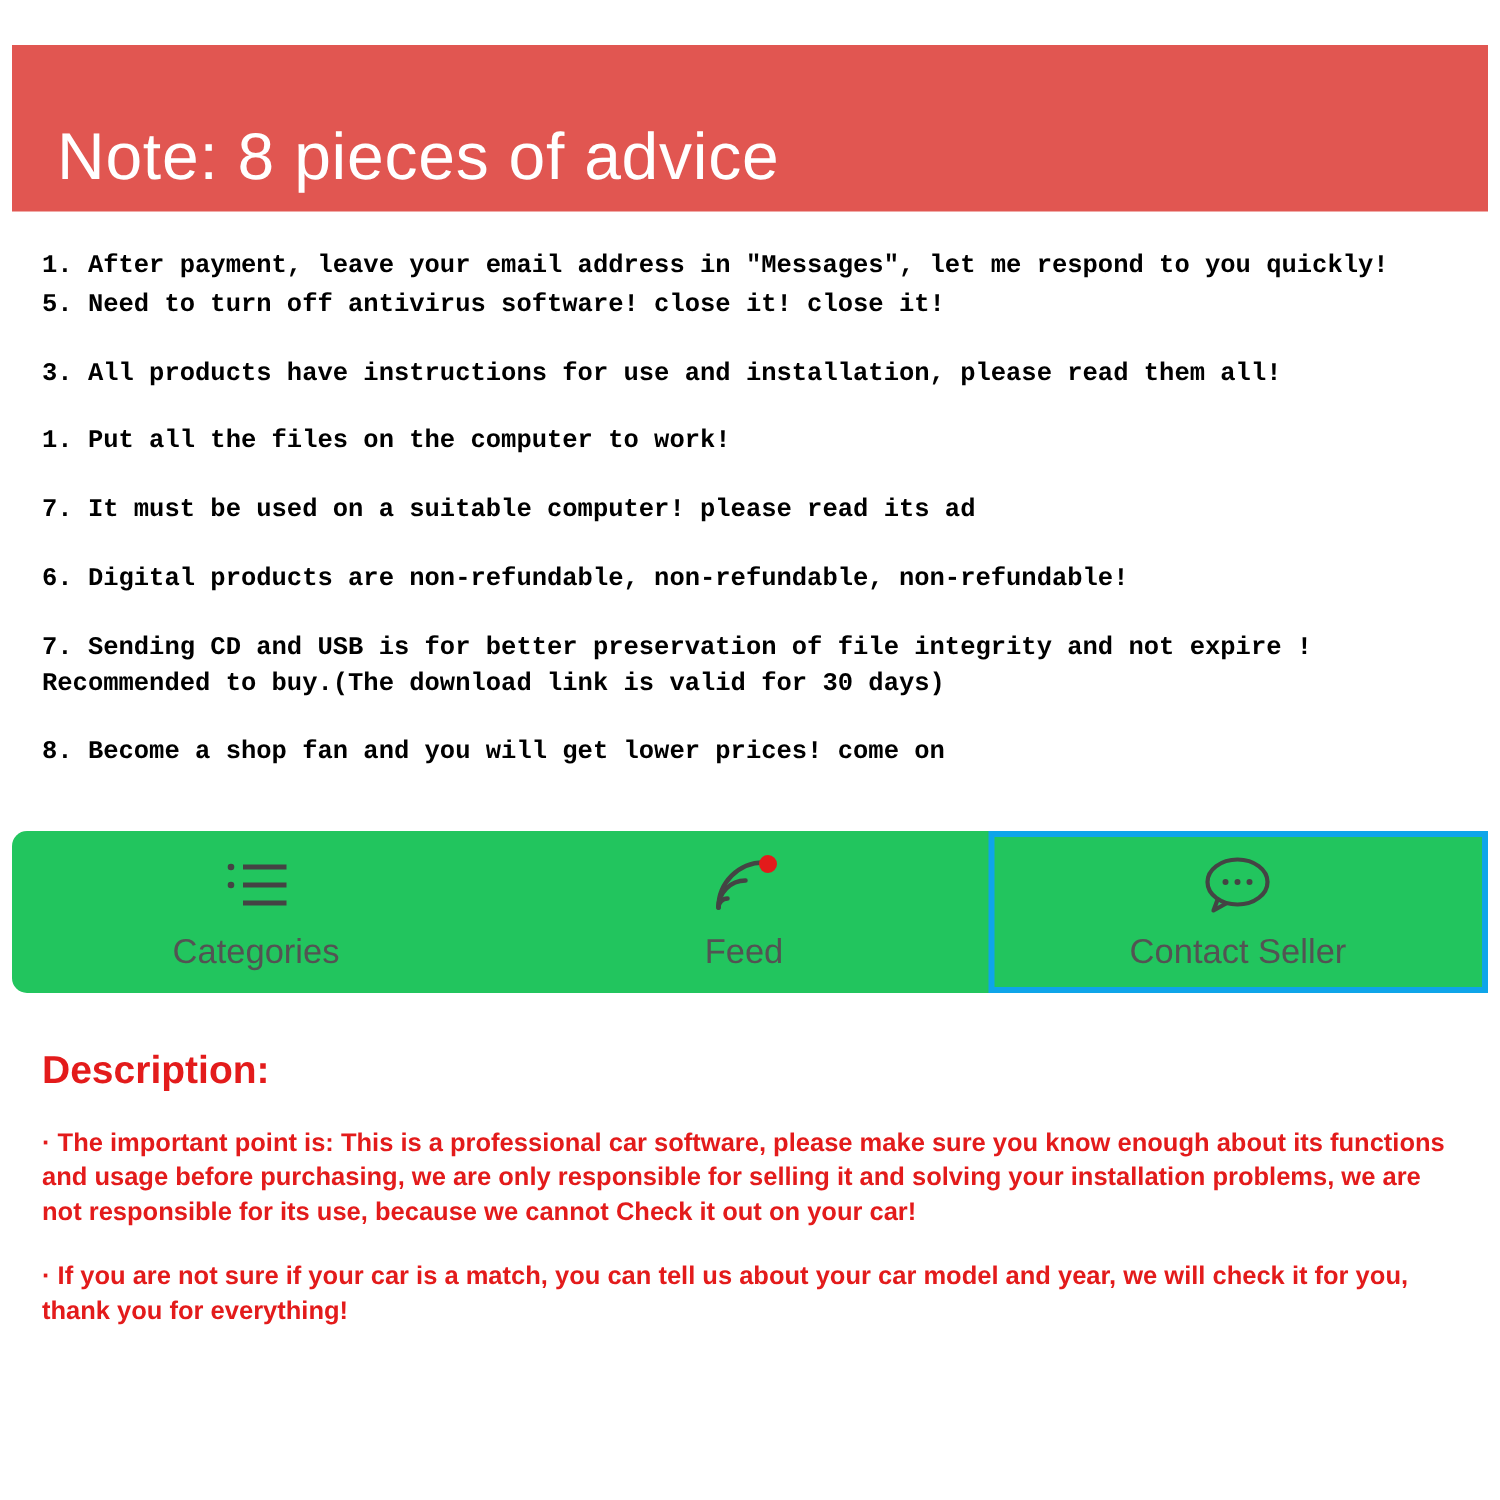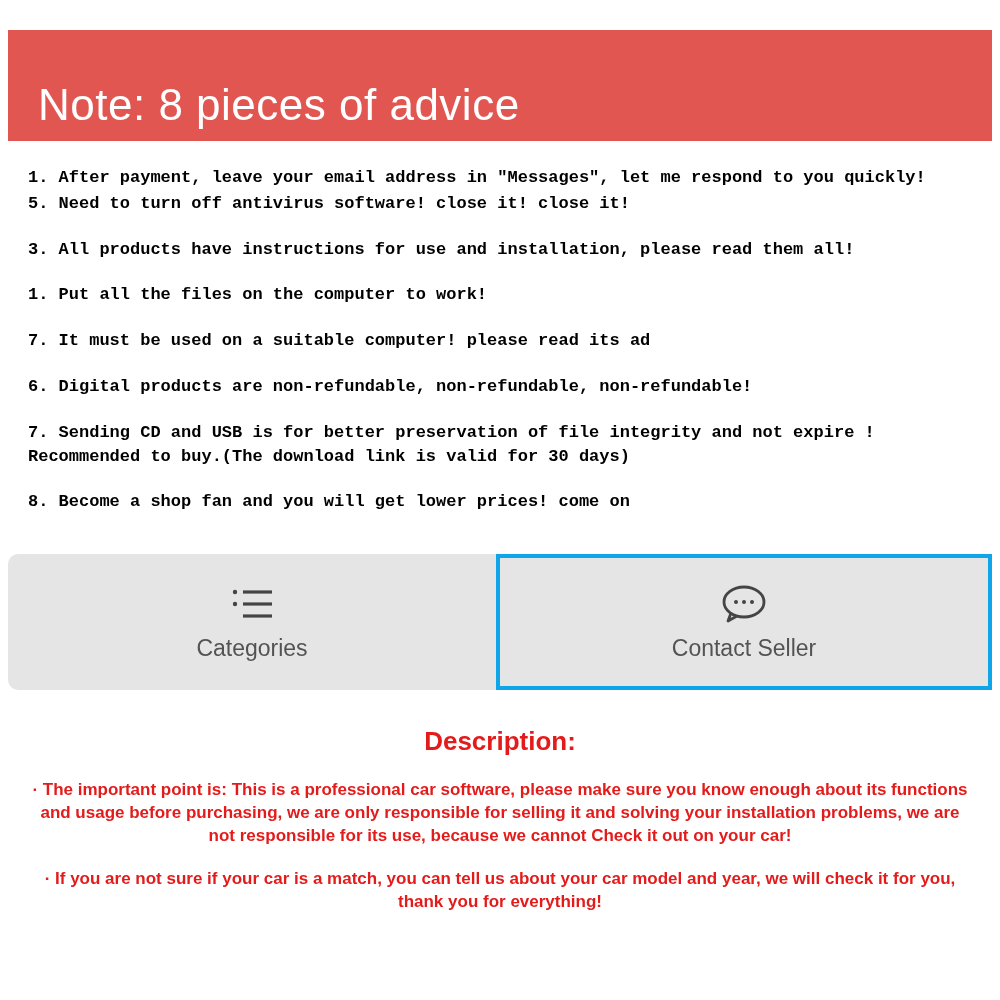--- a/index.html
+++ b/index.html
@@ -27,24 +27,24 @@
   font-size: 17px;
   font-weight: bold;
   color: #000;
   line-height: 1.4;
   margin-bottom: 22px;
   font-family: Liberation Mono, monospace;
 }
 .advice-item.tight { margin-bottom: 2px; }
 .navbar {
   margin: 0 8px;
-  background: #e5e5e5;
+  background: #22c55e;
   border-radius: 10px;
   display: flex;
-  height: 136px;
+  height: 108px;
   align-items: stretch;
 }
 .nav-item {
   flex: 1;
   display: flex;
   flex-direction: column;
   align-items: center;
   justify-content: center;
   gap: 10px;
 }
@@ -58,21 +58,20 @@
   align-items: center;
   justify-content: center;
   position: relative;
 }
 .highlight-box {
   border: 4px solid #0ea5e9;
   position: relative;
 }
 .desc {
   padding: 36px 28px 0 28px;
-  text-align: center;
 }
 .desc-title {
   color: #e31b1b;
   font-size: 26px;
   font-weight: bold;
   margin-bottom: 22px;
 }
 .desc-text {
   color: #e31b1b;
   font-size: 17px;
@@ -105,20 +104,31 @@
       <svg width="44" height="34" viewBox="0 0 44 34">
         <circle cx="5" cy="5" r="2.2" fill="#444"></circle>
         <line x1="13" y1="5" x2="42" y2="5" stroke="#444" stroke-width="3.2"></line>
         <circle cx="5" cy="17" r="2.2" fill="#444"></circle>
         <line x1="13" y1="17" x2="42" y2="17" stroke="#444" stroke-width="3.2"></line>
         <line x1="13" y1="29" x2="42" y2="29" stroke="#444" stroke-width="3.2"></line>
       </svg>
     </div>
     <div class="nav-label">Categories</div>
   </div>
+  <div class="nav-item">
+    <div class="icon-wrap">
+      <svg width="50" height="42" viewBox="0 0 50 42">
+        <path d="M 8 36 A 6 6 0 0 1 14 30" fill="none" stroke="#444" stroke-width="3" stroke-linecap="round"></path>
+        <path d="M 8 36 A 18 18 0 0 1 26 18" fill="none" stroke="#444" stroke-width="3" stroke-linecap="round"></path>
+        <path d="M 8 36 A 30 30 0 0 1 38 6" fill="none" stroke="#444" stroke-width="3" stroke-linecap="round"></path>
+        <circle cx="41" cy="7" r="6" fill="#e31b1b"></circle>
+      </svg>
+    </div>
+    <div class="nav-label">Feed</div>
+  </div>
   <div class="nav-item highlight-box">
     <div class="icon-wrap">
       <svg width="50" height="42" viewBox="0 0 50 42">
         <ellipse cx="25" cy="19" rx="20" ry="15" fill="none" stroke="#444" stroke-width="2.8"></ellipse>
         <path d="M 12 30 L 9 38 L 18 33" fill="none" stroke="#444" stroke-width="2.8" stroke-linejoin="round"></path>
         <circle cx="17" cy="19" r="2" fill="#444"></circle>
         <circle cx="25" cy="19" r="2" fill="#444"></circle>
         <circle cx="33" cy="19" r="2" fill="#444"></circle>
       </svg>
     </div>

